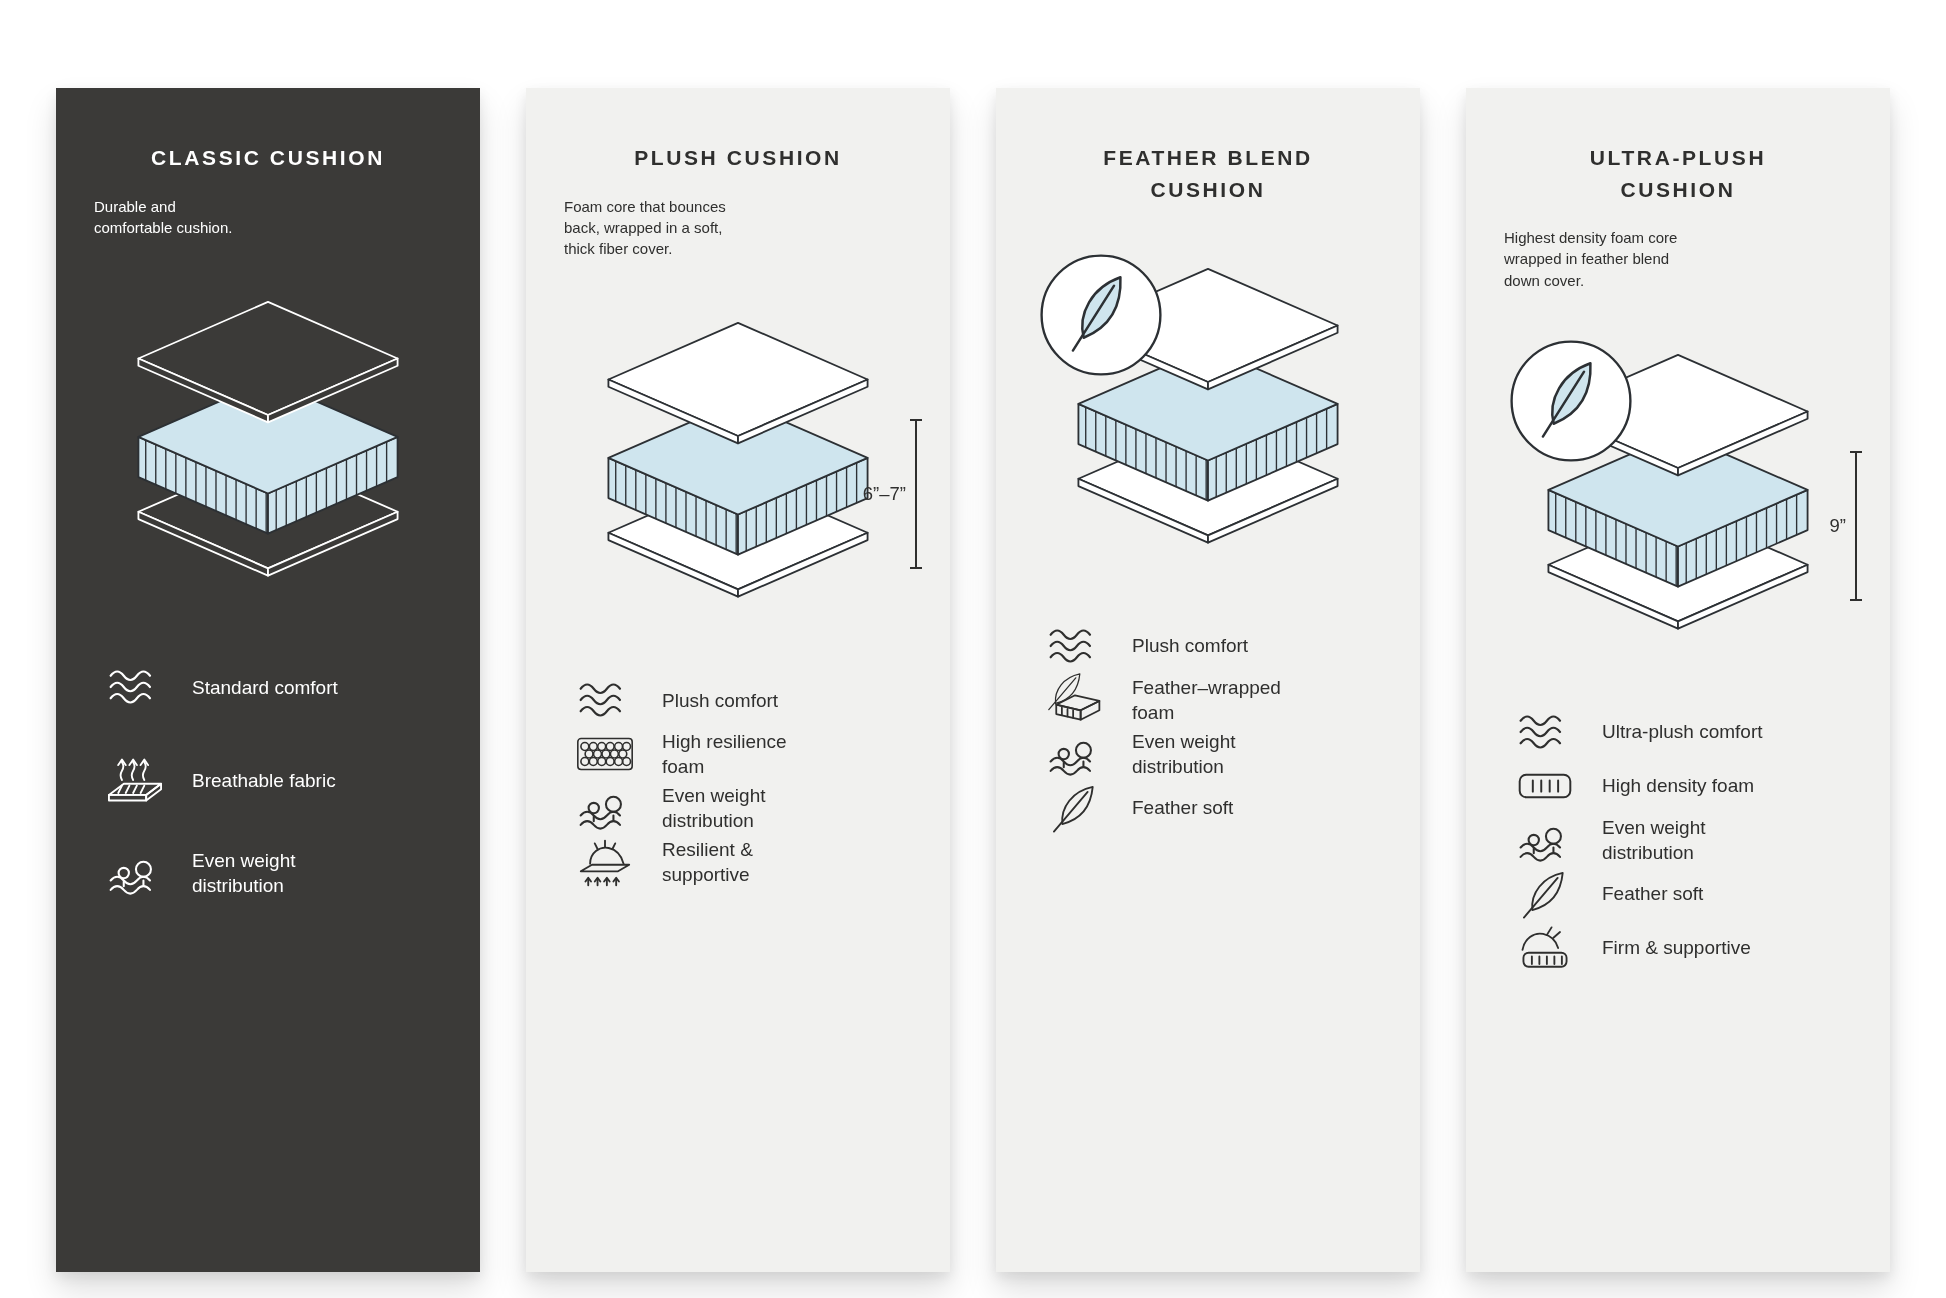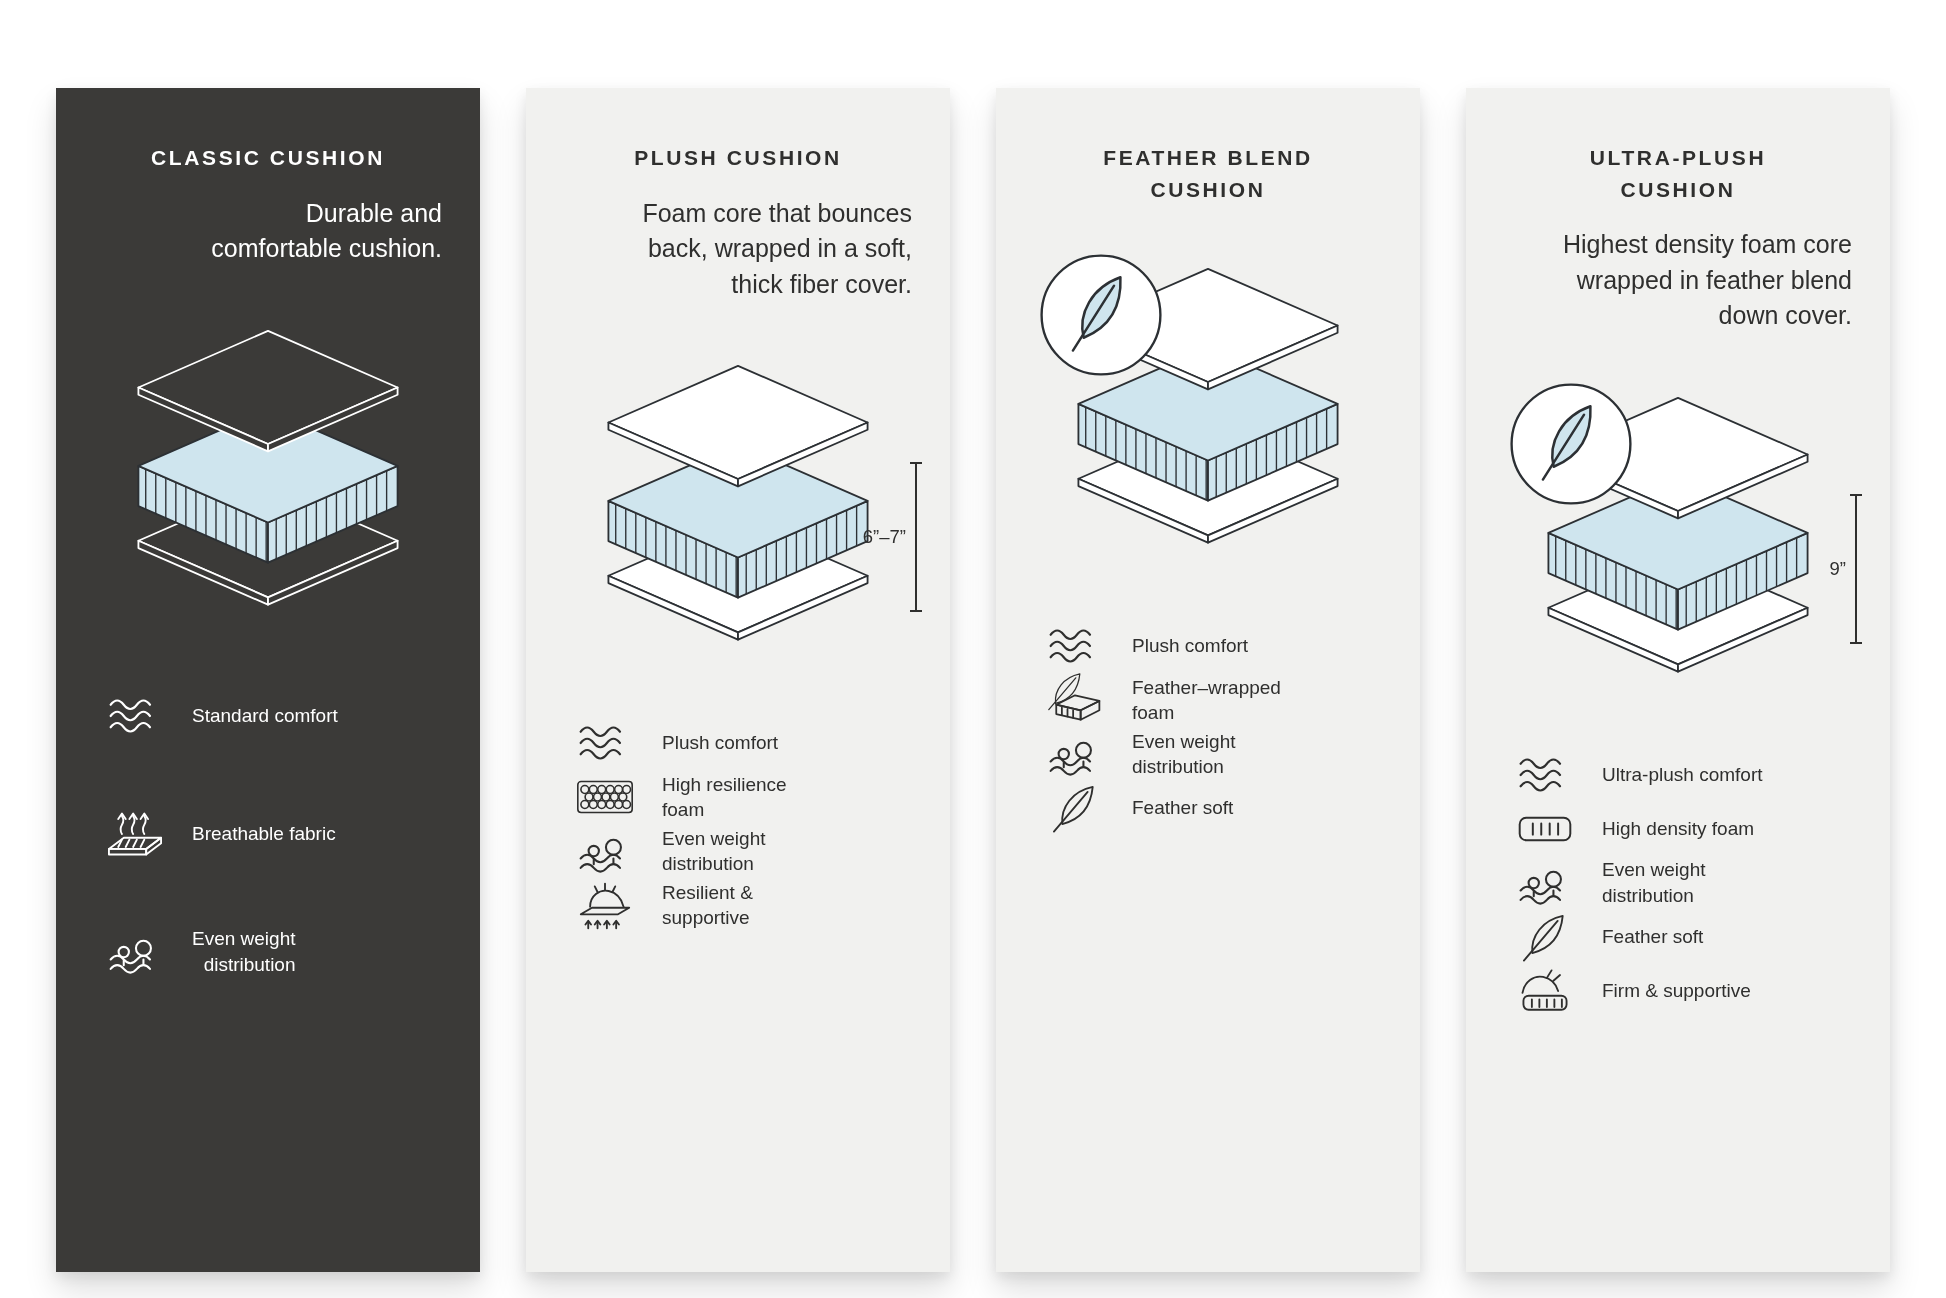--- a/index.html
+++ b/index.html
@@ -28,22 +28,22 @@
   .card.dark { background: #3b3a38; color: #ffffff; }
   .card-title {
     text-align: center;
     font-size: 21px;
     font-weight: 700;
     letter-spacing: 2.6px;
     line-height: 1.5;
     white-space: pre-line;
   }
   .card-desc {
-    text-align: right;
-    font-size: 25px;
+    text-align: left;
+    font-size: 15px;
     line-height: 1.42;
     white-space: pre-line;
     margin-top: 22px;
   }
   .diagram {
     position: relative;
     width: 330px;
     margin: 62px auto 0;
     height: 290px;
   }
@@ -77,21 +77,21 @@
   }
   .measure-rule::before { top: 0; }
   .measure-rule::after { bottom: 0; }
   .features {
     list-style: none;
     margin-top: 62px;
     display: flex;
     flex-direction: column;
     padding-left: 10px;
   }
-  .card.dark .features { gap: 64px; margin-top: 70px; text-align: right; }
+  .card.dark .features { gap: 39px; margin-top: 70px; }
   .feature { display: flex; align-items: center; gap: 26px; }
   .feature-icon { width: 62px; flex: none; display: flex; justify-content: center; }
   .feature-icon svg { width: 60px; height: 54px; }
   .feature-label { font-size: 19px; line-height: 1.32; white-space: pre-line; }
   .defs-svg { position: absolute; width: 0; height: 0; overflow: hidden; }
 </style>
 </head>
 <body>
 
 <svg class="defs-svg" aria-hidden="true">

